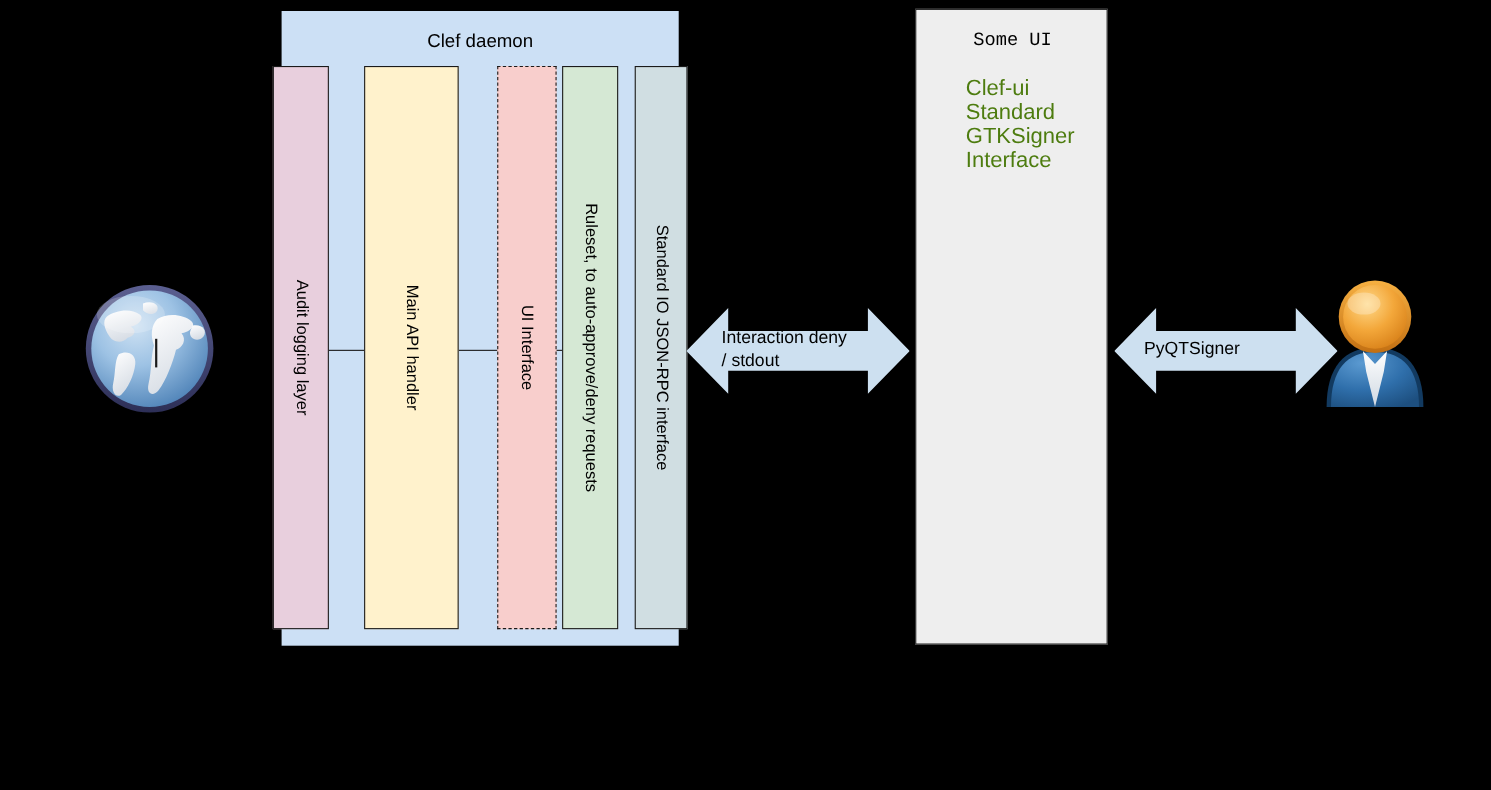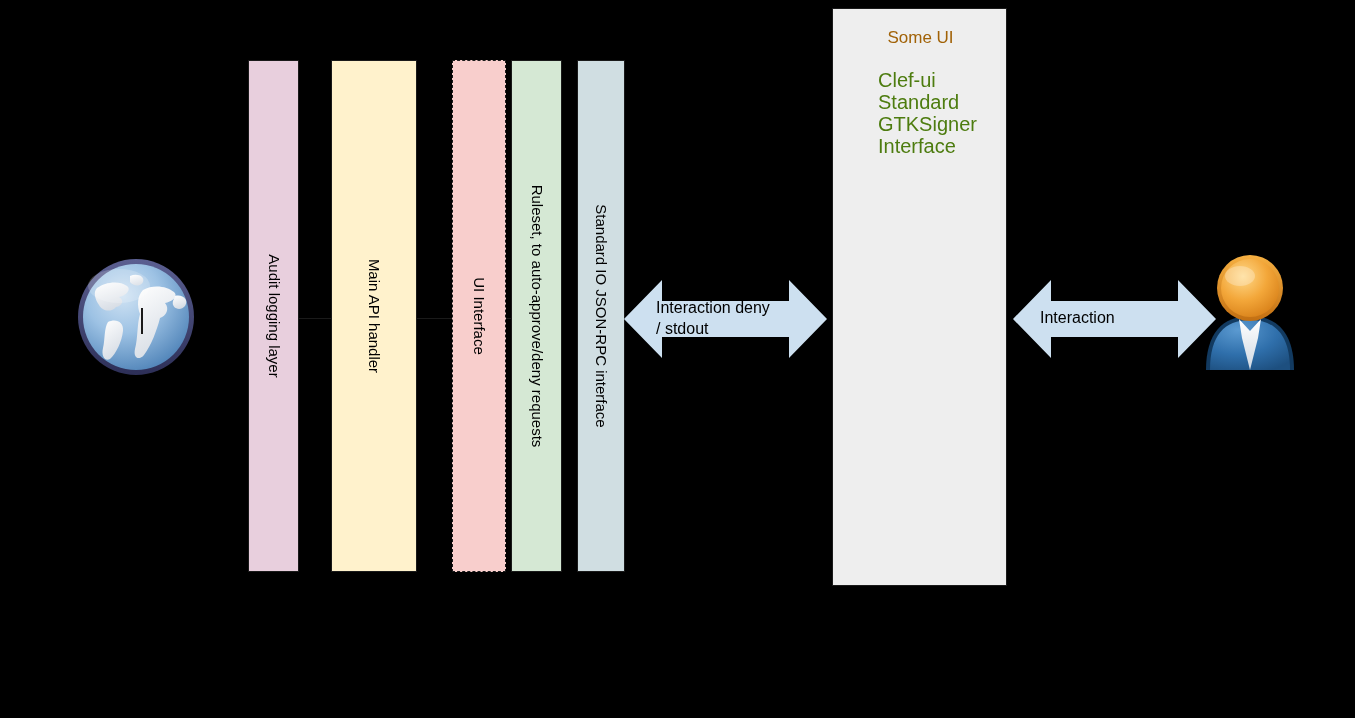--- a/index.html
+++ b/index.html
@@ -89,22 +89,23 @@
     box-sizing: border-box;
     border: 1px solid #1a1a1a;
   }
   .ui-panel-title {
     position: absolute;
     left: 0;
     top: 18px;
     width: 175px;
     text-align: center;
     font-size: 17px;
-    color: #a16207;
+    color: #000000;
     line-height: 22px;
+    font-family: Liberation Mono, monospace;
   }
   .ui-panel-list {
     position: absolute;
     left: 12px;
     top: 60px;
     width: 160px;
   }
   .ui-panel-list .ui-item {
     font-size: 20px;
     color: #4d7c0f;
@@ -181,20 +182,23 @@
                C64 105 58 102 60 93 C63 81 62 68 65 58 C62 50 62 40 68 34 Z" fill="url(#gLand)"></path>
 
       <path d="M100 40 C108 38 114 44 110 50 C105 56 96 52 98 45 Z" fill="url(#gLand)"></path>
 
       <ellipse cx="44" cy="30" rx="31" ry="17" fill="#ffffff" opacity="0.20"></ellipse>
 
       <rect x="66" y="52" width="2" height="26" fill="#1a1a1a"></rect>
     </svg>
   </div>
 
+  <div class="daemon-container">
+    <div class="daemon-title">Clef daemon</div>
+  </div>
 
   <div class="connector" style="left:299px; top:318px; width:32px;"></div>
   <div class="connector" style="left:417px; top:318px; width:35px;"></div>
   <div class="connector" style="left:452px; top:318px; width:59px;"></div>
 
   <div class="layer-box box-audit">
     <span class="vlabel">Audit logging layer</span>
   </div>
 
   <div class="layer-box box-api">
@@ -229,21 +233,21 @@
       <div class="ui-item">GTKSigner</div>
       <div class="ui-item">Interface</div>
     </div>
   </div>
 
   <div class="dbl-arrow" style="left:1013px; top:276px;">
     <svg width="203" height="86" viewBox="0 0 203 86">
       <polygon points="0,43 38,4 38,25 165,25 165,4 203,43 165,82 165,61 38,61 38,82" fill="#cde0f0"></polygon>
     </svg>
   </div>
-  <div class="arrow-label" style="left:1040px; top:307px; width:140px;">Interaction</div>
+  <div class="arrow-label" style="left:1040px; top:307px; width:140px;">PyQTSigner</div>
 
   <div class="user-icon">
     <svg width="100" height="118" viewBox="0 0 100 118">
       <defs>
         <radialGradient id="uHead" cx="38%" cy="30%" r="75%">
           <stop offset="0%" stop-color="#ffd98a"></stop>
           <stop offset="55%" stop-color="#f3a73a"></stop>
           <stop offset="100%" stop-color="#d9821a"></stop>
         </radialGradient>
         <linearGradient id="uHeadRim" x1="0" y1="0" x2="0" y2="1">

